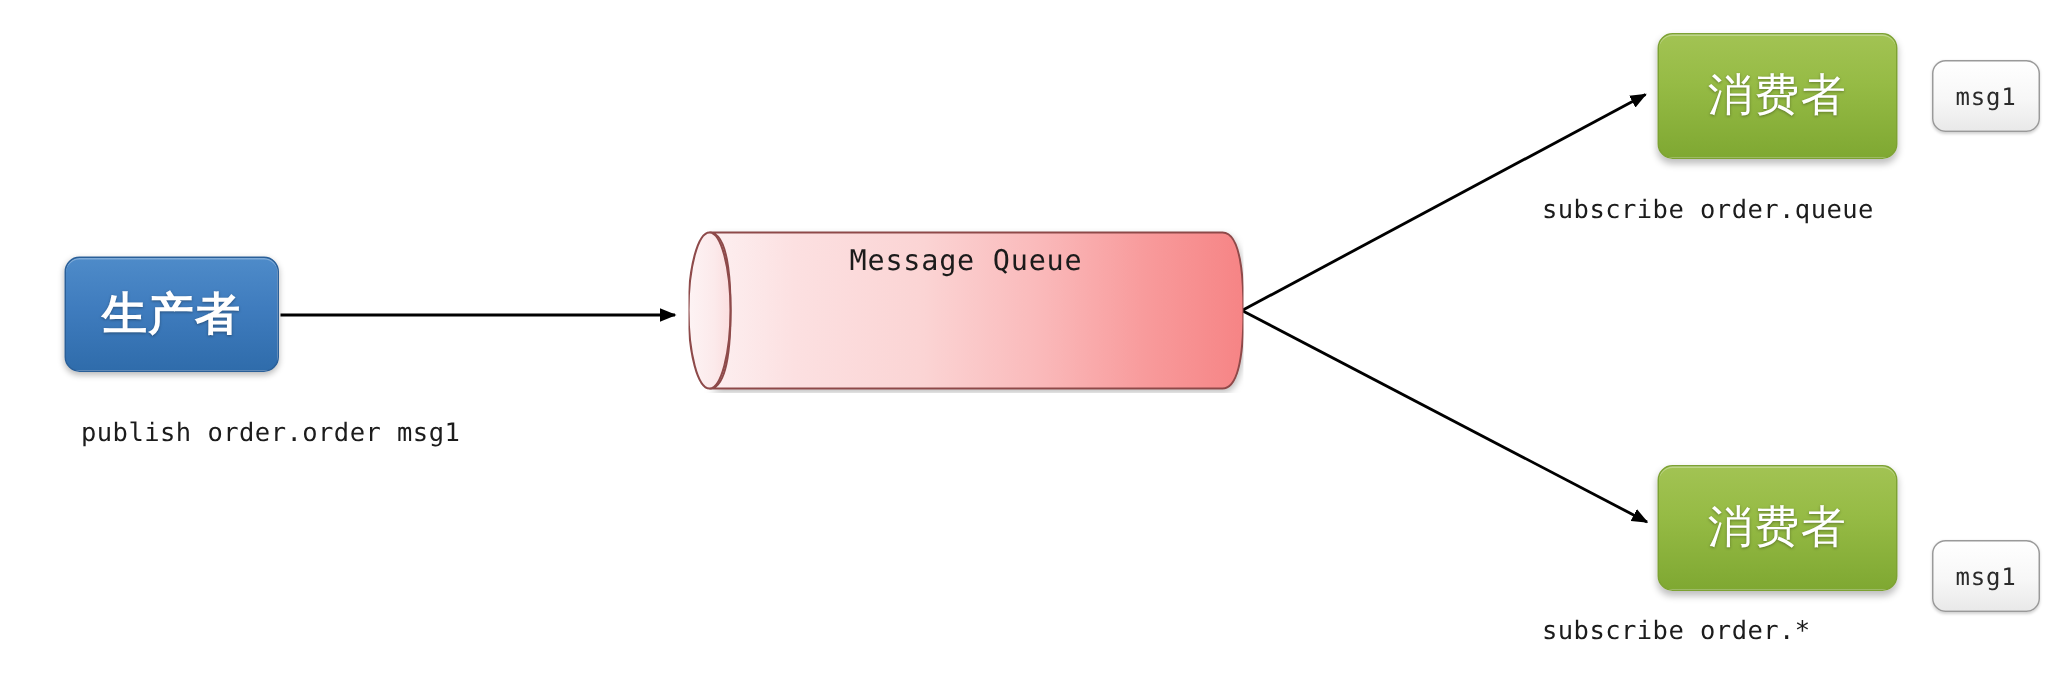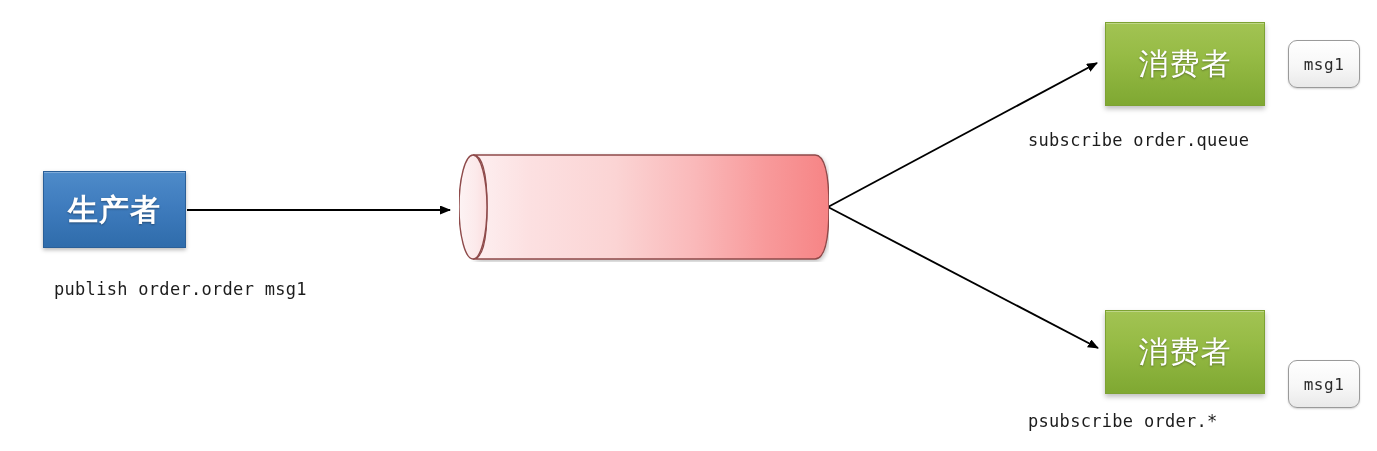--- a/index.html
+++ b/index.html
@@ -28,21 +28,21 @@
     pointer-events: none;
   }
 
   
   .node {
     position: absolute;
     box-sizing: border-box;
     display: flex;
     align-items: center;
     justify-content: center;
-    border-radius: 0;
+    border-radius: 10px;
   }
   .node-label {
     font-family: "DejaVu Sans", sans-serif;
     color: #ffffff;
     font-size: 30px;
     line-height: 1;
     letter-spacing: 1px;
     text-shadow: 0 1px 2px rgba(0,0,0,0.35);
     white-space: nowrap;
   }
@@ -178,27 +178,28 @@
   </div>
   <div class="caption caption-publish">publish order.order msg1</div>
 
   <div class="queue-cylinder">
     <svg class="cyl-body" viewBox="0 0 370 110" width="370" height="110" preserveAspectRatio="none" xmlns="http://www.w3.org/2000/svg">
 
       <path d="M14,3 L356,3 Q370,3 370,55 Q370,107 356,107 L14,107 Q28,107 28,55 Q28,3 14,3 Z" fill="url(#cylBodyGrad)" stroke="#8e4a4a" stroke-width="1.4" filter="url(#softShadow)"></path>
 
       <ellipse cx="14" cy="55" rx="14" ry="52" fill="url(#cylCapGrad)" stroke="#8e4a4a" stroke-width="1.4"></ellipse>
     </svg>
+    <div class="queue-title">Message Queue</div>
   </div>
 
   <div class="node node-consumer node-consumer-top">
     <span class="node-label">消费者</span>
   </div>
   <div class="msg-badge msg-badge-top">msg1</div>
   <div class="caption caption-subscribe">subscribe order.queue</div>
 
   <div class="node node-consumer node-consumer-bottom">
     <span class="node-label">消费者</span>
   </div>
   <div class="msg-badge msg-badge-bottom">msg1</div>
-  <div class="caption caption-psubscribe">psubscribe order.*</div>
+  <div class="caption caption-psubscribe">subscribe order.*</div>
 
 </div>
 
 </body></html>

